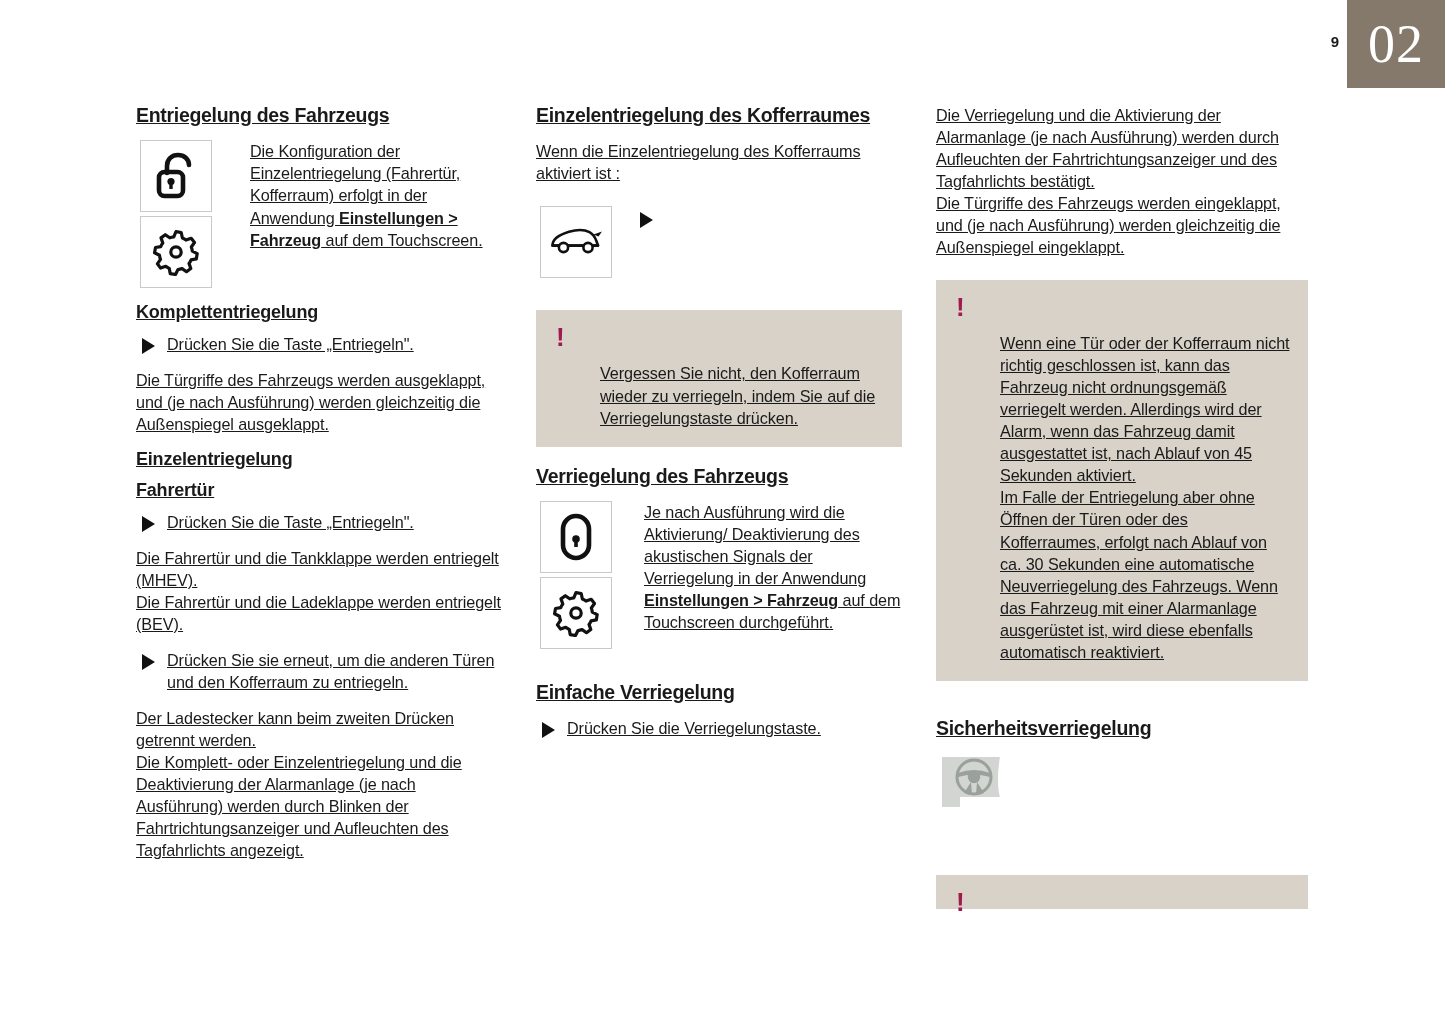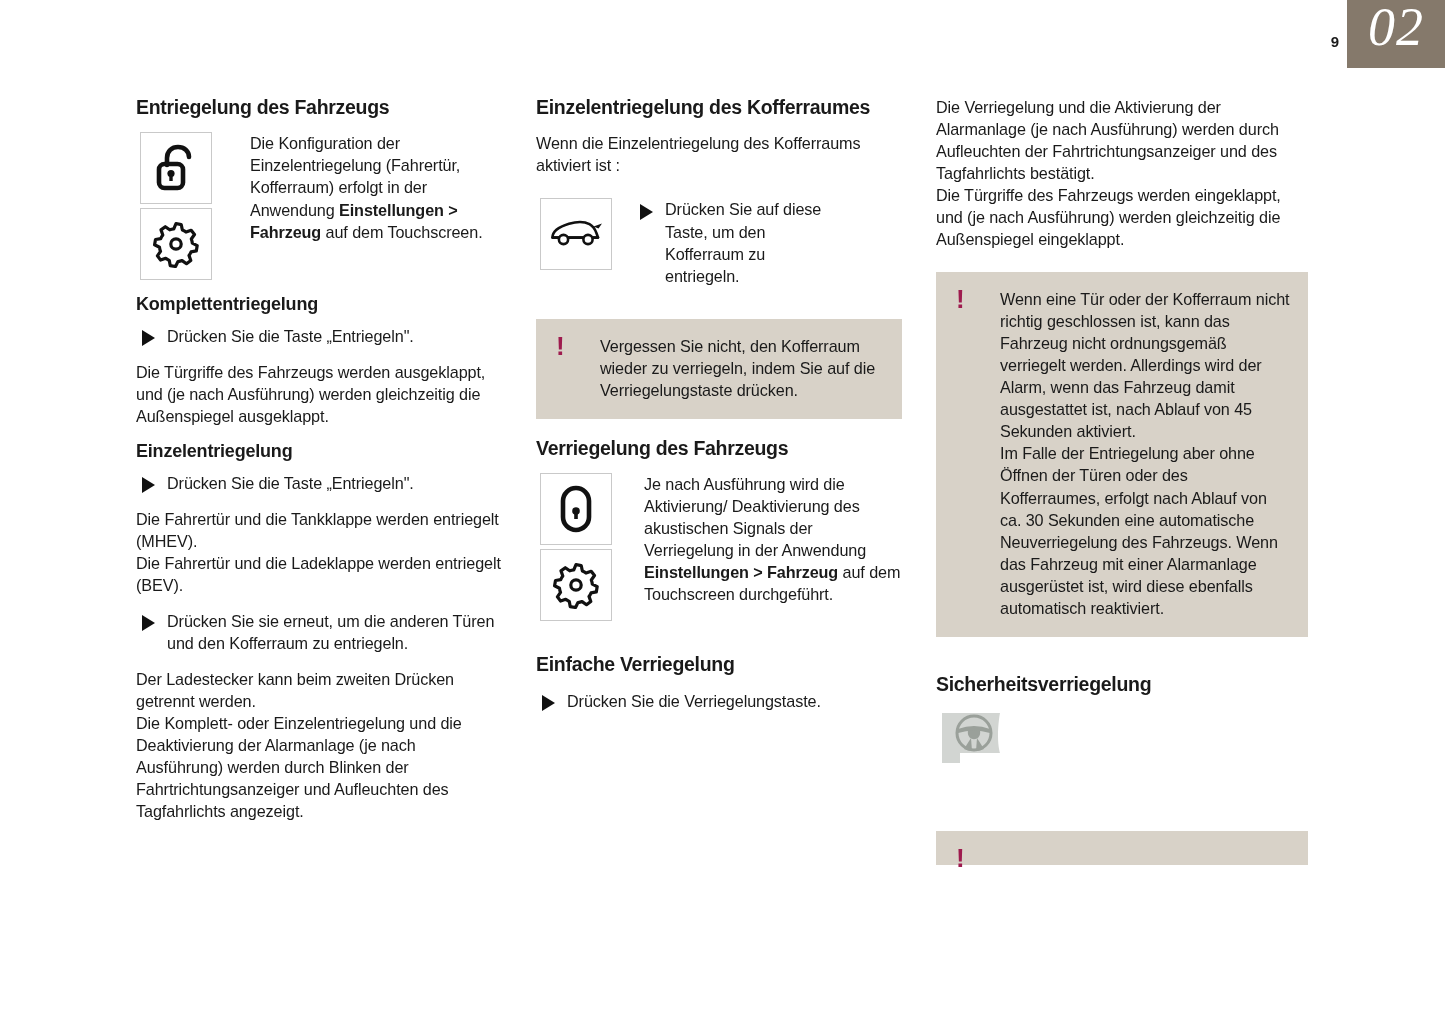--- a/index.html
+++ b/index.html
@@ -18,25 +18,25 @@
   .page-header {
     position: absolute;
     top: 0; left: 0; right: 0;
     height: 90px;
   }
   .chapter-tab {
     position: absolute;
     top: 0;
     right: 0;
     width: 98px;
-    height: 68px;
+    height: 88px;
     background: #85796b;
     display: flex;
+    align-items: center;
     justify-content: center;
-    font-style: italic;
   }
   .chapter-tab-num {
     font-family: "Liberation Serif", serif;
     color: #ffffff;
     font-size: 54px;
     line-height: 1;
     letter-spacing: 1px;
   }
   .header-right {
     position: absolute;
@@ -60,22 +60,23 @@
 
   
   .columns {
     position: absolute;
     top: 96px;
     left: 0;
     width: 1445px;
   }
   .col {
     position: absolute;
-    top: 0;
+    top: 8px;
     width: 366px;
+    text-decoration: underline;
   }
   .col-1 { left: 136px; }
   .col-2 { left: 536px; }
   .col-3 { left: 936px; width: 372px; }
 
   h2.section-title {
     font-size: 19.5px;
     font-weight: bold;
     margin: 0 0 14px 0;
     letter-spacing: -0.3px;
@@ -181,20 +182,21 @@
     left: 20px;
     top: 14px;
     color: #9e1b4e;
     font-size: 26px;
     font-weight: bold;
     line-height: 1;
     font-family: "Liberation Sans", sans-serif;
   }
   .warning .w-first {
     padding-left: 46px;
+    margin-top: 36px;
   }
   .warning p { margin: 0; }
 
   
   .safety-icon {
     width: 76px;
     height: 58px;
     margin: 8px 0 30px 2px;
   }
   .spacer-lg { height: 34px; }
@@ -250,20 +252,21 @@
     <h3 class="sub-title">Komplettentriegelung</h3>
 
     <div class="bullet">
       <span class="tri"></span>
       <span class="txt">Drücken Sie die Taste „Entriegeln".</span>
     </div>
 
     <p class="body">Die Türgriffe des Fahrzeugs werden ausgeklappt, und (je nach Ausführung) werden gleichzeitig die Außenspiegel ausgeklappt.</p>
 
     <h3 class="sub-title">Einzelentriegelung</h3>
+    <h3 class="sub-title">Fahrertür</h3>
 
     <div class="bullet">
       <span class="tri"></span>
       <span class="txt">Drücken Sie die Taste „Entriegeln".</span>
     </div>
 
     <p class="body" style="white-space: pre-line;">Die Fahrertür und die Tankklappe werden entriegelt (MHEV).
 Die Fahrertür und die Ladeklappe werden entriegelt (BEV).</p>
 
     <div class="bullet">
@@ -290,21 +293,20 @@
             <path d="M4.5 20.5 C4.5 14 12 9.5 21 6.8 C29 4.4 36 4.2 41.5 7.2 C45 9.1 47.2 12.6 48.5 16.2 L50 20.5 Z" fill="none" stroke="#111" stroke-width="2.6" stroke-linejoin="round"></path>
             <line x1="4.5" y1="20.6" x2="50" y2="20.6" stroke="#111" stroke-width="2.6" stroke-linecap="round"></line>
             <circle cx="15.5" cy="22.5" r="4.6" fill="#fff" stroke="#111" stroke-width="2.6"></circle>
             <circle cx="40" cy="22.5" r="4.6" fill="#fff" stroke="#111" stroke-width="2.6"></circle>
             <path d="M45.5 9.5 L54 6.5 L50.5 11.5 Z" fill="#111"></path>
           </svg>
         </div>
       </div>
       <div class="icon-row-bullet">
         <span class="tri"></span>
-        <span class="txt" style="max-width:162px;display:block;">Drücken Sie auf diese Taste, um den Kofferraum zu entriegeln.</span>
       </div>
     </div>
 
     <div class="spacer-md"></div>
 
 
     <div class="warning">
       <span class="bang">!</span>
       <p class="w-first">Vergessen Sie nicht, den Kofferraum wieder zu verriegeln, indem Sie auf die Verriegelungstaste drücken.</p>
     </div>

